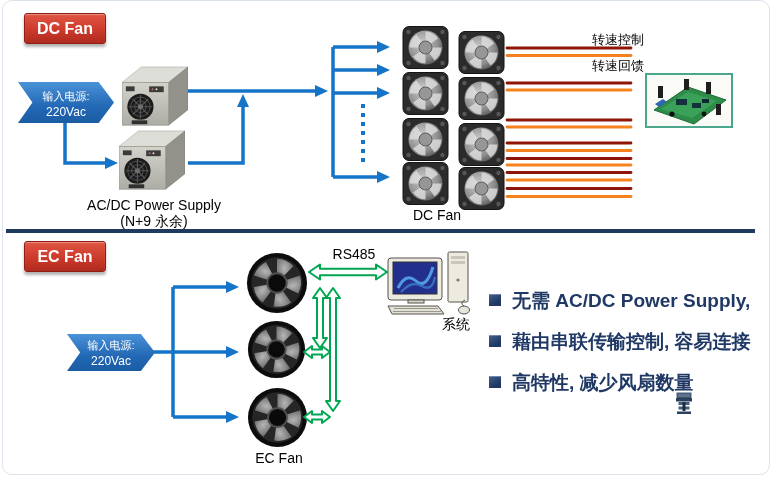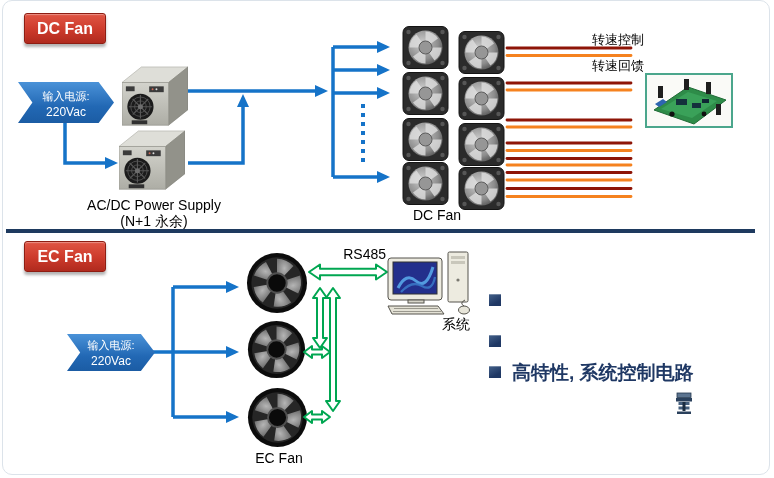--- a/index.html
+++ b/index.html
@@ -220,51 +220,52 @@
 
   <div class="badge" style="left:24px;top:13px;">DC Fan</div>
 
   <div class="input-arrow" style="left:18px;top:82px;width:96px;height:41px;">
     <div class="ia-l1">输入电源:</div>
     <div class="ia-l2">220Vac</div>
   </div>
 
   <div class="cap" style="left:62px;top:197px;width:184px;">
     <div>AC/DC Power Supply</div>
-    <div>(N+1 永余)</div>
+    <div>(N+9 永余)</div>
   </div>
 
   <div class="cap" style="left:399px;top:207px;width:76px;">DC Fan</div>
 
   <div class="cap cap-sm" style="left:586px;top:32px;width:64px;">转速控制</div>
   <div class="cap cap-sm" style="left:586px;top:58px;width:64px;">转速回馈</div>
 
 
   <div class="badge" style="left:24px;top:241px;">EC Fan</div>
 
   <div class="input-arrow" style="left:67px;top:334px;width:88px;height:37px;">
     <div class="ia-l1" style="margin-top:4px;">输入电源:</div>
     <div class="ia-l2">220Vac</div>
   </div>
 
-  <div class="cap" style="left:322px;top:246px;width:64px;text-align:right;">RS485</div>
+  <div class="cap" style="left:322px;top:246px;width:64px;">RS485</div>
 
   <div class="cap" style="left:428px;top:316px;width:56px;">系统</div>
 
   <div class="cap" style="left:238px;top:450px;width:82px;">EC Fan</div>
 
   <div class="bullets">
     <div class="b-row">
       <span class="b-sq"></span>
       <span class="b-text">
-        <br>
+        <span>无需 AC/DC Power Supply,</span><br>
       </span>
     </div>
     <div class="b-row">
       <span class="b-sq"></span>
+      <span class="b-text">藉由串联传输控制, 容易连接</span>
     </div>
     <div class="b-row">
       <span class="b-sq"></span>
-      <span class="b-text">高特性, 系统控制电路</span>
+      <span class="b-text">高特性, 减少风扇数量</span>
     </div>
   </div>
 
 </div>
 
 </body></html>

